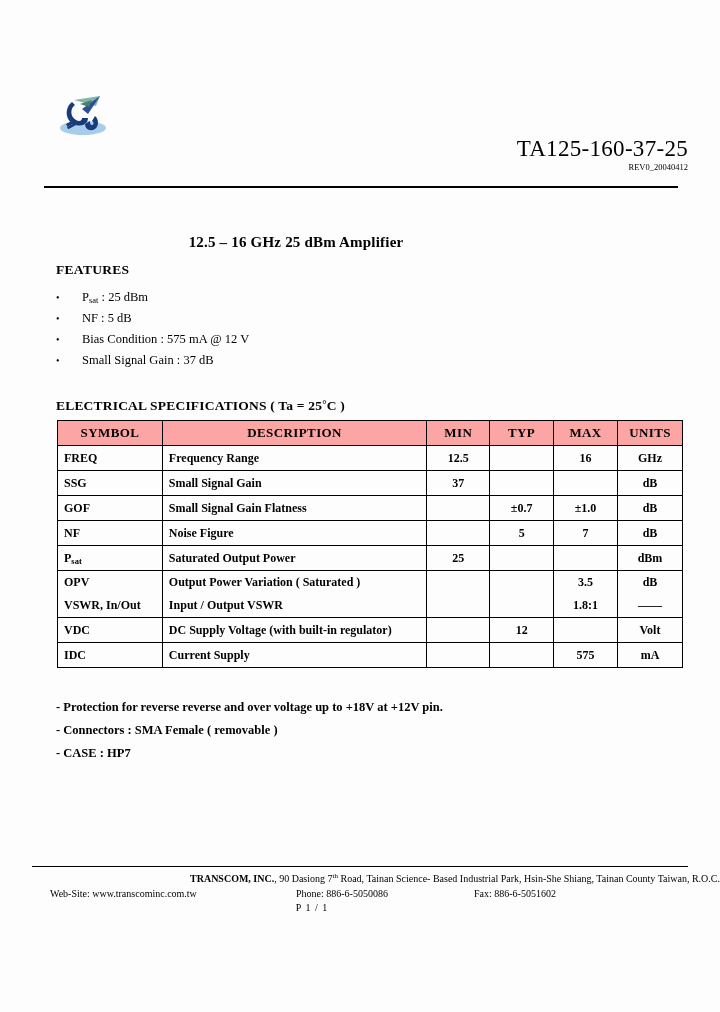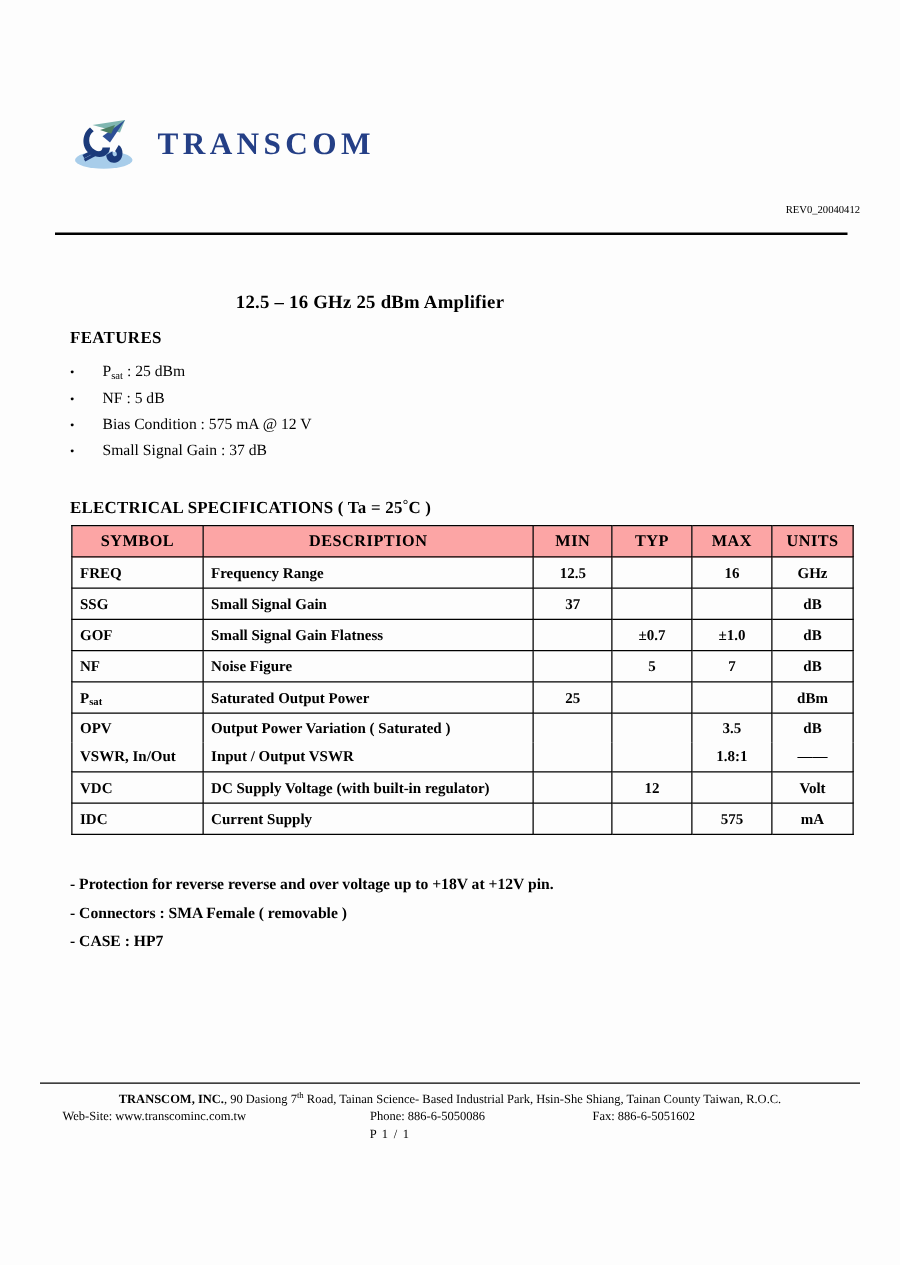--- a/index.html
+++ b/index.html
@@ -194,21 +194,21 @@
     left: 32px;
     top: 866px;
     width: 656px;
     height: 0;
     border-top: 1.4px solid #000;
   }
   .footer-addr {
     position: absolute;
     left: 0; top: 872px;
     width: 720px;
-    text-align: center;
+    text-align: right;
     font-size: 10px;
     white-space: nowrap;
   }
   .footer-addr b { font-weight: bold; }
   .footer-addr sup { font-size: 7px; }
   .footer-row2 {
     position: absolute;
     left: 0; top: 888px;
     width: 720px;
     font-size: 10px;
@@ -246,22 +246,22 @@
           <ellipse cx="25" cy="34" rx="23" ry="7" fill="#a8cdea"></ellipse>
           <path d="M14 8 C6 14, 7 28, 18 31 C25 33, 30 29, 30 24 L24 24 C24 27, 21 28, 18 26 C12 23, 12 14, 17 11 Z" fill="#1b3a7a"></path>
           <path d="M27 30 C27 35, 32 38, 37 35 C41 32, 41 25, 37 22 L34 27 C36 28, 36 31, 34 31 C32 31, 32 29, 32 27 Z" fill="#1b3a7a"></path>
           <path d="M16 6 L42 2 L38 12 Z" fill="#7fb6b0"></path>
           <path d="M42 2 L30 20 L24 15 Z" fill="#2d4f96"></path>
           <path d="M22 10 L34 6 L31 13 Z" fill="#4c7f63"></path>
           <rect x="8" y="28" width="9" height="3" transform="rotate(-28 12 29)" fill="#1b3a7a"></rect>
           <rect x="9" y="31" width="9" height="2.5" transform="rotate(-28 13 32)" fill="#1b3a7a"></rect>
         </svg>
       </span>
-      <span class="logo-word">TRANSCOM</span>
     </div>
+    <div class="partno">TA125-160-37-25</div>
     <div class="revno">REV0_20040412</div>
   </div>
   <div class="rule"></div>
 
   <div class="doc-title">12.5 – 16 GHz 25 dBm Amplifier</div>
 
   <div class="features-head">FEATURES</div>
   <div class="features-list" id="features-list">
       <div class="feature-row">
         <span class="feature-bullet">•</span>

